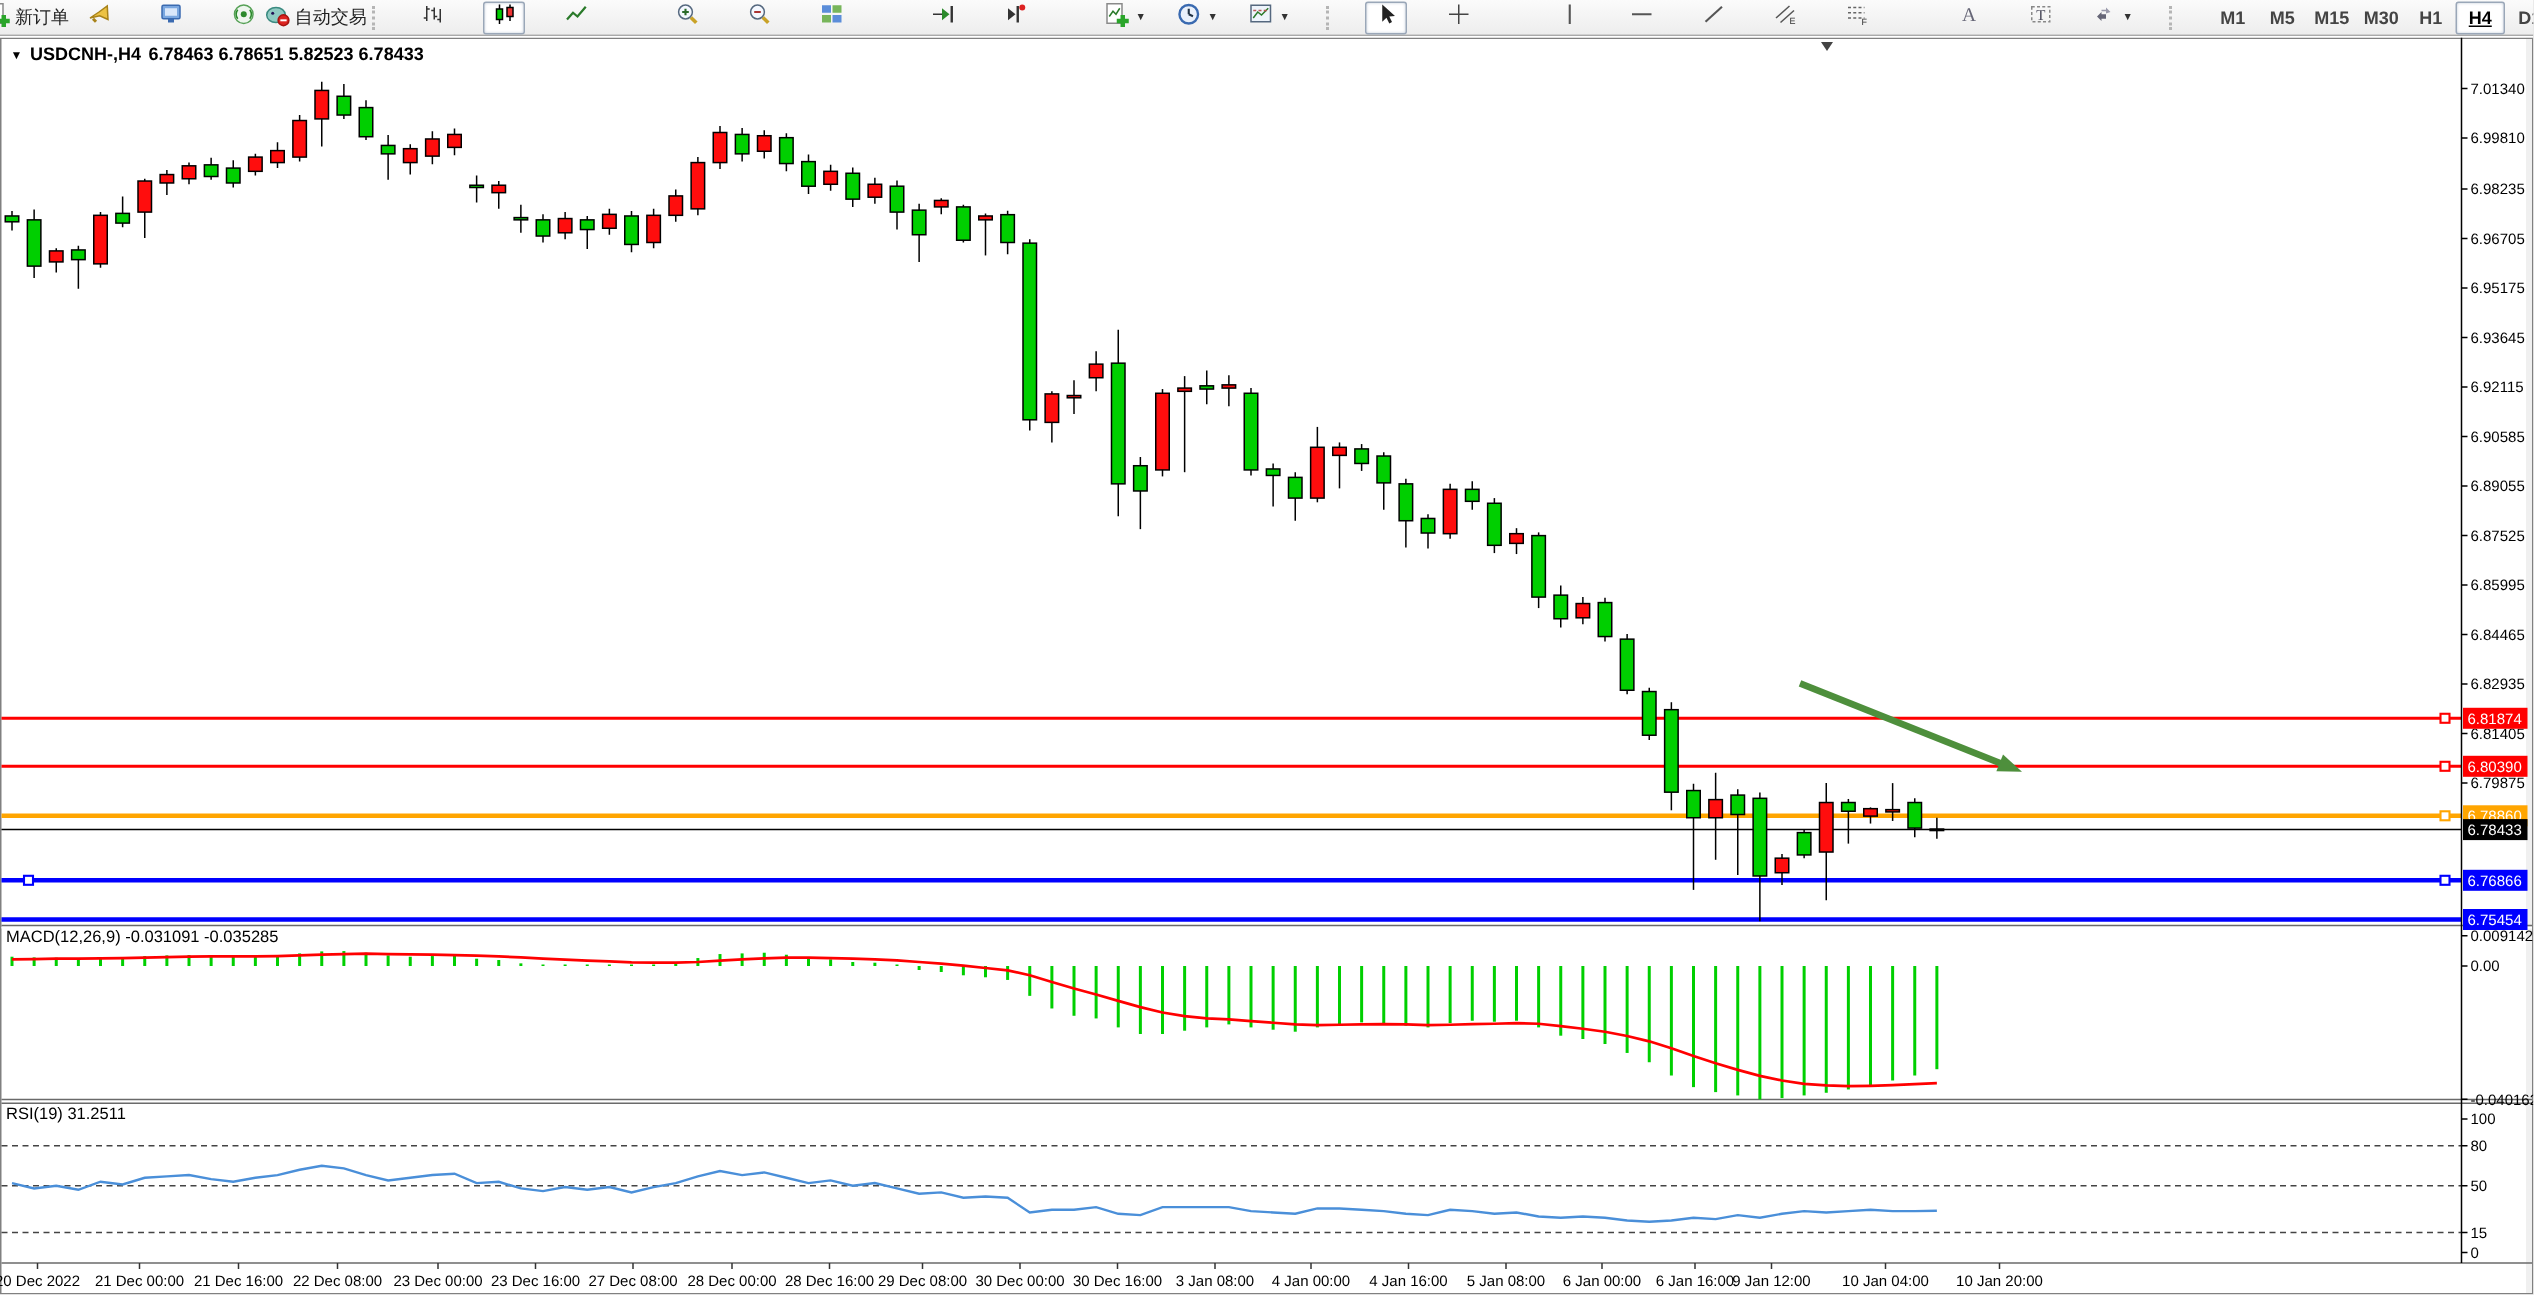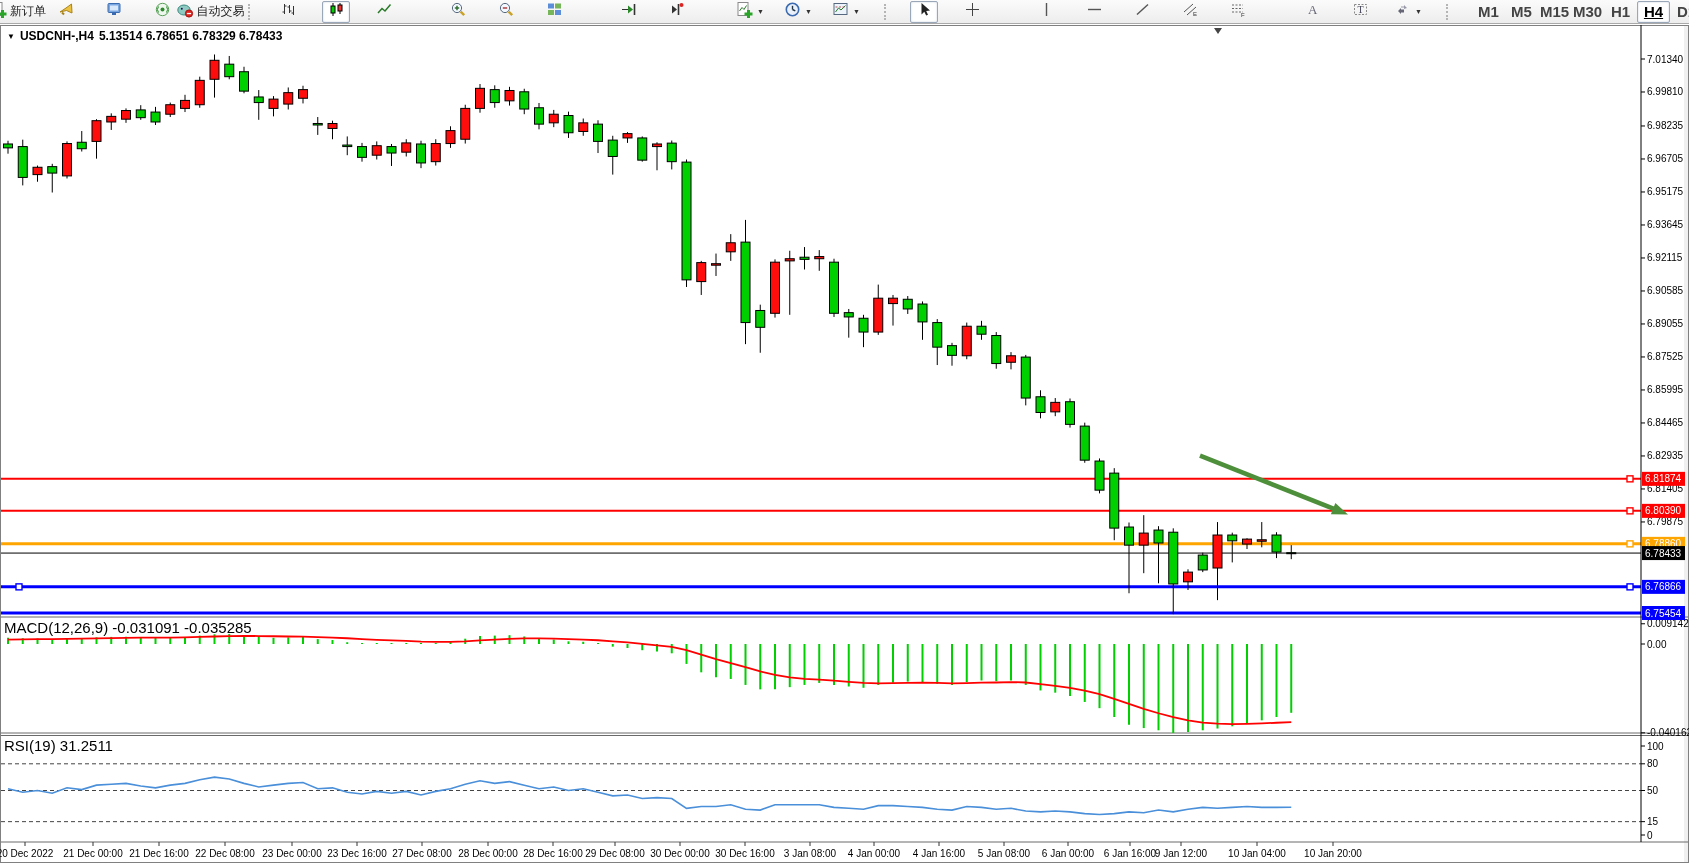--- a/index.html
+++ b/index.html
@@ -6,36 +6,36 @@
   #app{position:relative;width:1689px;height:863px;background:#ffffff;
        font-family:"Liberation Sans",sans-serif;overflow:hidden;}
   
   #toolbar{position:absolute;top:0;left:0;width:1689px;height:24px;
     background:linear-gradient(#fbfbfb,#ededed);border-bottom:1px solid #a9a9a9;
     display:flex;align-items:center;padding:0 4px;box-sizing:border-box;gap:20px;}
   .tbtn{height:20px;min-width:22px;display:flex;align-items:center;justify-content:center;
     padding:0 2px;border:1px solid transparent;border-radius:2px;gap:3px;}
   .tbtn.pressed{background:#ffffff;border:1px solid #9aa7b8;box-shadow:inset 0 0 2px #c2cbd8;text-decoration:underline;}
   .tlabel{font-size:12px;color:#222;white-space:nowrap;}
-  .tf{font-size:15px;font-weight:bold;color:#444;width:27px;}
+  .tf{font-size:12px;font-weight:bold;color:#444;width:27px;}
   .tf.pressed{color:#000;}
   .gripper{width:4px;height:16px;border-left:2px dotted #b5b5b5;margin:0 4px;}
   .vsep{width:1px;height:17px;background:#c9c9c9;margin:0 3px;}
   .caret{font-size:7px;color:#333;margin-left:1px;}
   #tb-right{margin-left:auto;display:flex;align-items:center;gap:6px;padding-right:6px;}
   .badge{position:absolute;top:-4px;right:-6px;background:#e03418;color:#fff;
     font-size:10px;font-weight:bold;border-radius:8px;min-width:13px;height:13px;
     display:flex;align-items:center;justify-content:center;border:1px solid #fff;}
   .chaticon{position:relative;}
   
   #symbol-label{position:absolute;left:7px;top:29px;font-size:12px;font-weight:bold;color:#000;
     display:flex;align-items:center;gap:5px;z-index:5;}
   #symbol-label .tri{font-size:8px;}
   #symbol-label .ohlc{font-weight:bold;}
-  .pane-label{position:absolute;left:4px;font-size:15px;color:#000;z-index:5;}
+  .pane-label{position:absolute;left:4px;font-size:11px;color:#000;z-index:5;}
   #macd-label{top:619px;}
   #rsi-label{top:737px;}
   #chart-svg{position:absolute;top:25px;left:0;}
 </style>
 </head>
 <body>
 
 <div id="app">
 
   <div id="toolbar">
@@ -353,21 +353,21 @@
             </svg>
         </span>
         <span class="badge">1</span>
       </div>
     </div>
   </div>
 
   <div id="symbol-label">
     <span class="tri">▼</span>
     <span>USDCNH-,H4</span>
-    <span class="ohlc">5.13514 6.78651 6.78329 6.78433</span>
+    <span class="ohlc">6.78463 6.78651 5.82523 6.78433</span>
   </div>
   <div class="pane-label" id="macd-label">MACD(12,26,9) -0.031091 -0.035285</div>
   <div class="pane-label" id="rsi-label">RSI(19) 31.2511</div>
 
   <svg id="chart-svg" width="1689" height="838">
       <rect x="1684" y="0" width="5" height="838" fill="#f0f0f0"></rect>
       <rect x="0.5" y="0.5" width="1688" height="837" fill="none" stroke="#808080"></rect>
       <g>
         <line x1="1" y1="453.8516090069878" x2="1641" y2="453.8516090069878" stroke="#ff0000" stroke-width="2"></line>
         <rect x="1627" y="450.8516090069878" width="6" height="6" fill="#fff" stroke="#ff0000" stroke-width="1.4"></rect>

